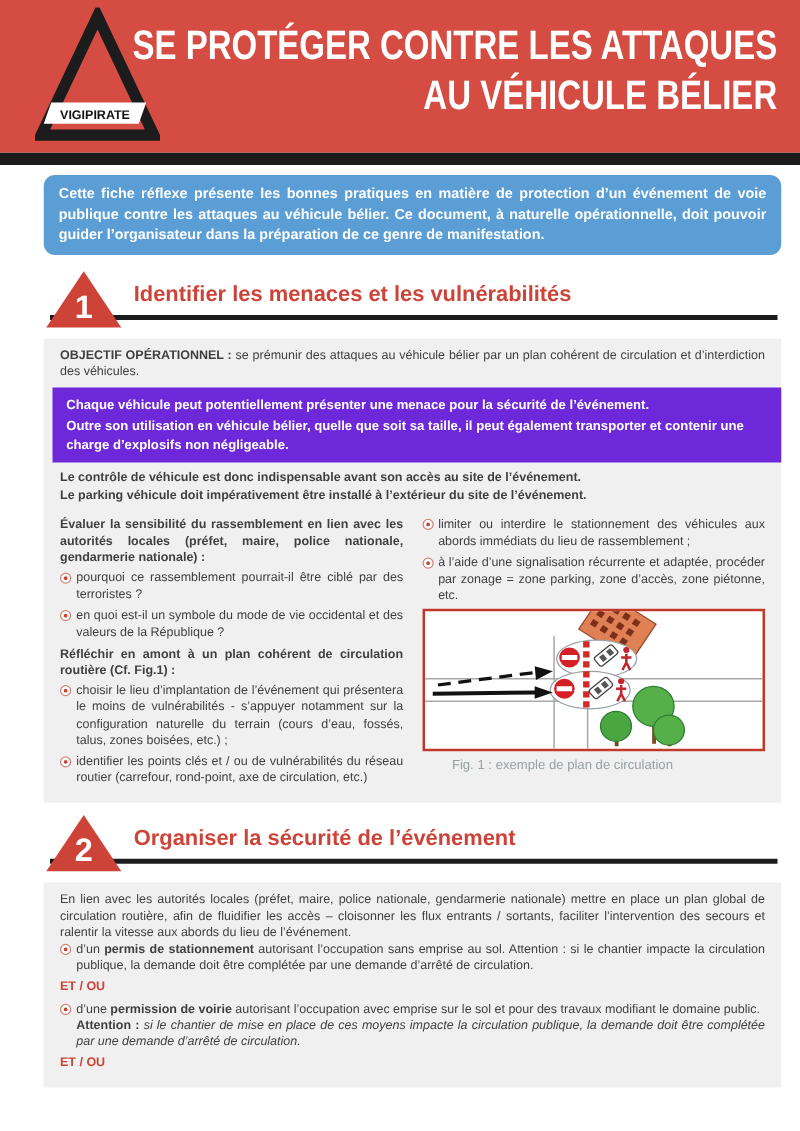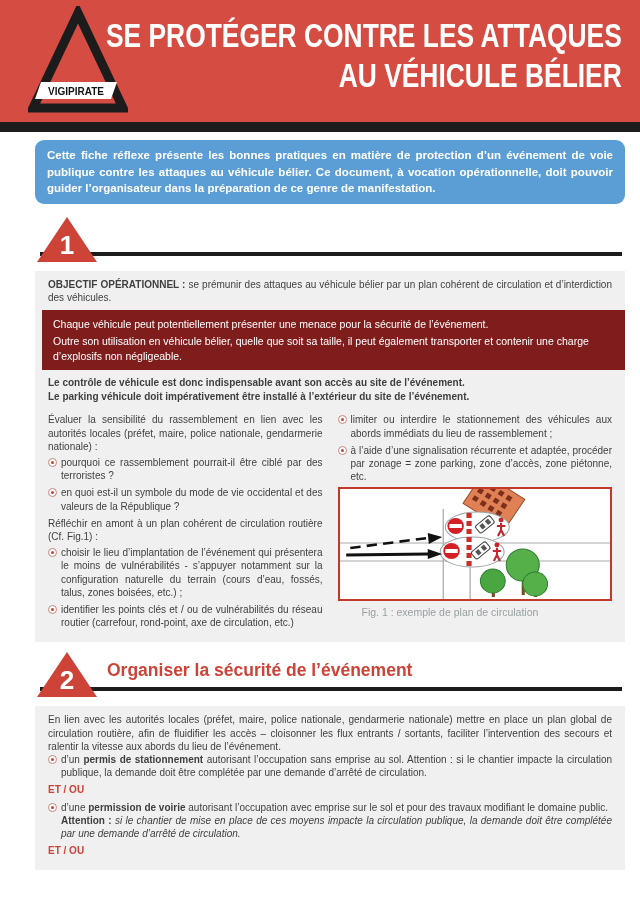--- a/index.html
+++ b/index.html
@@ -15,28 +15,28 @@
              color:#fff;font-weight:bold;font-size:11.5px;line-height:16.5px;text-align:justify;}
   .sec-head{position:relative;height:46px;margin:0 15px 5px 35px;}
   .sec-rule{position:absolute;left:5px;right:3px;top:32px;height:4px;background:#1c1c1c;}
   .sec-tri{position:absolute;left:2px;top:-3px;width:0;height:0;border-left:30px solid transparent;
            border-right:30px solid transparent;border-bottom:45px solid #ce4338;}
   .sec-num{position:absolute;left:2px;top:10px;width:60px;text-align:center;color:#fff;
            font-size:26px;font-weight:bold;}
   .sec-title{position:absolute;left:72px;top:5px;color:#ce4338;font-size:17.5px;font-weight:bold;}
   .panel{margin:0 15px 0 35px;background:#f0f0f0;padding:7px 13px 9px;font-size:10px;line-height:13.2px;}
   .para{text-align:justify;margin:0;}
-  .alert{background:#7f1d1d;color:#fff;font-weight:normal;font-size:10.5px;line-height:14.5px;
+  .alert{background:#6d28d9;color:#fff;font-weight:bold;font-size:10.5px;line-height:14.5px;
          margin:6px -13px 6px -6px;padding:7px 11px;}
   .alert p{margin:0 0 3px;}
   .alert p:last-child{margin:0;}
   .control{text-align:left;font-weight:bold;margin:3px 0 7px;line-height:13.5px;}
   .cols{display:flex;gap:15px;}
   .col{flex:1;min-width:0;}
-  .col-h{font-weight:normal;text-align:justify;margin:3px 0 3px;}
+  .col-h{font-weight:bold;text-align:justify;margin:3px 0 3px;}
   .bullet{position:relative;padding-left:13px;margin:0 0 4px;text-align:justify;}
   .b-icon{position:absolute;left:0;top:2px;width:7px;height:7px;border:1px solid #cf837b;
           border-radius:50%;background:#fff;}
   .b-icon::after{content:"";position:absolute;left:2px;top:2px;width:3px;height:3px;
                  border-radius:50%;background:#c2443a;}
   .fig-box{border:2px solid #c0392b;background:#fff;margin-top:4px;line-height:0;}
   .fig-cap{color:#98a0a2;font-size:10.5px;margin:5px 0 0 24px;line-height:13px;}
   .etou{text-align:left;color:#ce4338;font-weight:bold;margin:3px 0 4px;}
   .attention{font-style:italic;}
   .gap{height:13px;}
@@ -52,26 +52,27 @@
       <text x="48" y="89" text-anchor="middle" font-size="10" font-weight="bold" fill="#111" font-family="Liberation Sans, sans-serif">VIGIPIRATE</text>
     </svg>
   </div>
   <div class="h-titles">
     <div>SE PROTÉGER CONTRE LES ATTAQUES</div>
     <div>AU VÉHICULE BÉLIER</div>
   </div>
 </div>
 <div class="black-bar"></div>
 
-<div class="intro-box">Cette fiche réflexe présente les bonnes pratiques en matière de protection d’un événement de voie publique contre les attaques au véhicule bélier.  Ce document, à vocation opérationnelle, doit pouvoir guider l’organisateur dans la préparation de ce genre de manifestation.</div>
+<div class="intro-box">Cette fiche réflexe présente les bonnes pratiques en matière de protection d’un événement de voie publique contre les attaques au véhicule bélier.  Ce document, à naturelle opérationnelle, doit pouvoir guider l’organisateur dans la préparation de ce genre de manifestation.</div>
 
 <div class="sec-head">
   <div class="sec-rule"></div>
   <div class="sec-tri"></div>
   <div class="sec-num">1</div>
+  <div class="sec-title">Identifier les menaces et les vulnérabilités</div>
 </div>
 
 <div class="panel">
   <p class="para"><b>OBJECTIF OPÉRATIONNEL :</b><span> se prémunir des attaques au véhicule bélier par un plan cohérent de circulation et d’interdiction des véhicules.</span></p>
 
   <div class="alert">
     <p>Chaque véhicule peut potentiellement présenter une menace pour la sécurité de l’événement.</p>
     <p>Outre son utilisation en véhicule bélier, quelle que soit sa taille, il peut également transporter et contenir une charge d’explosifs non négligeable.</p>
   </div>
 

